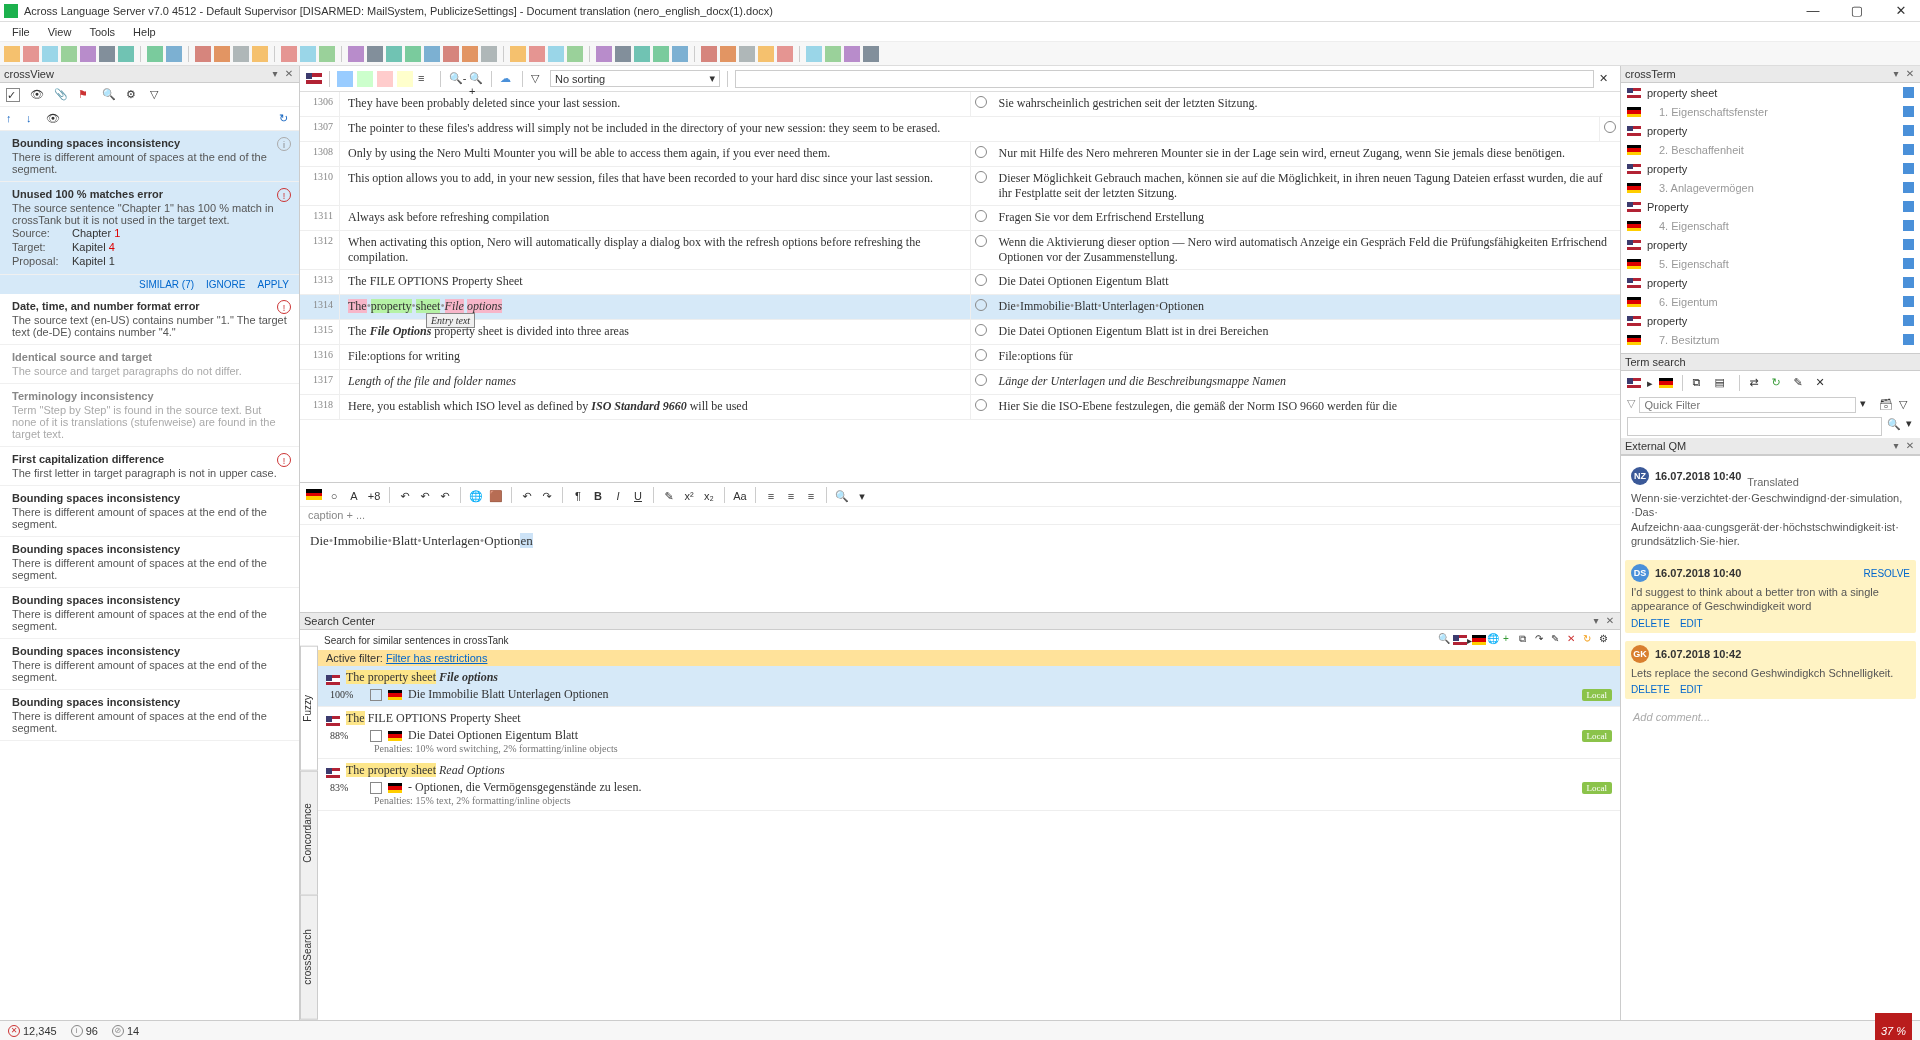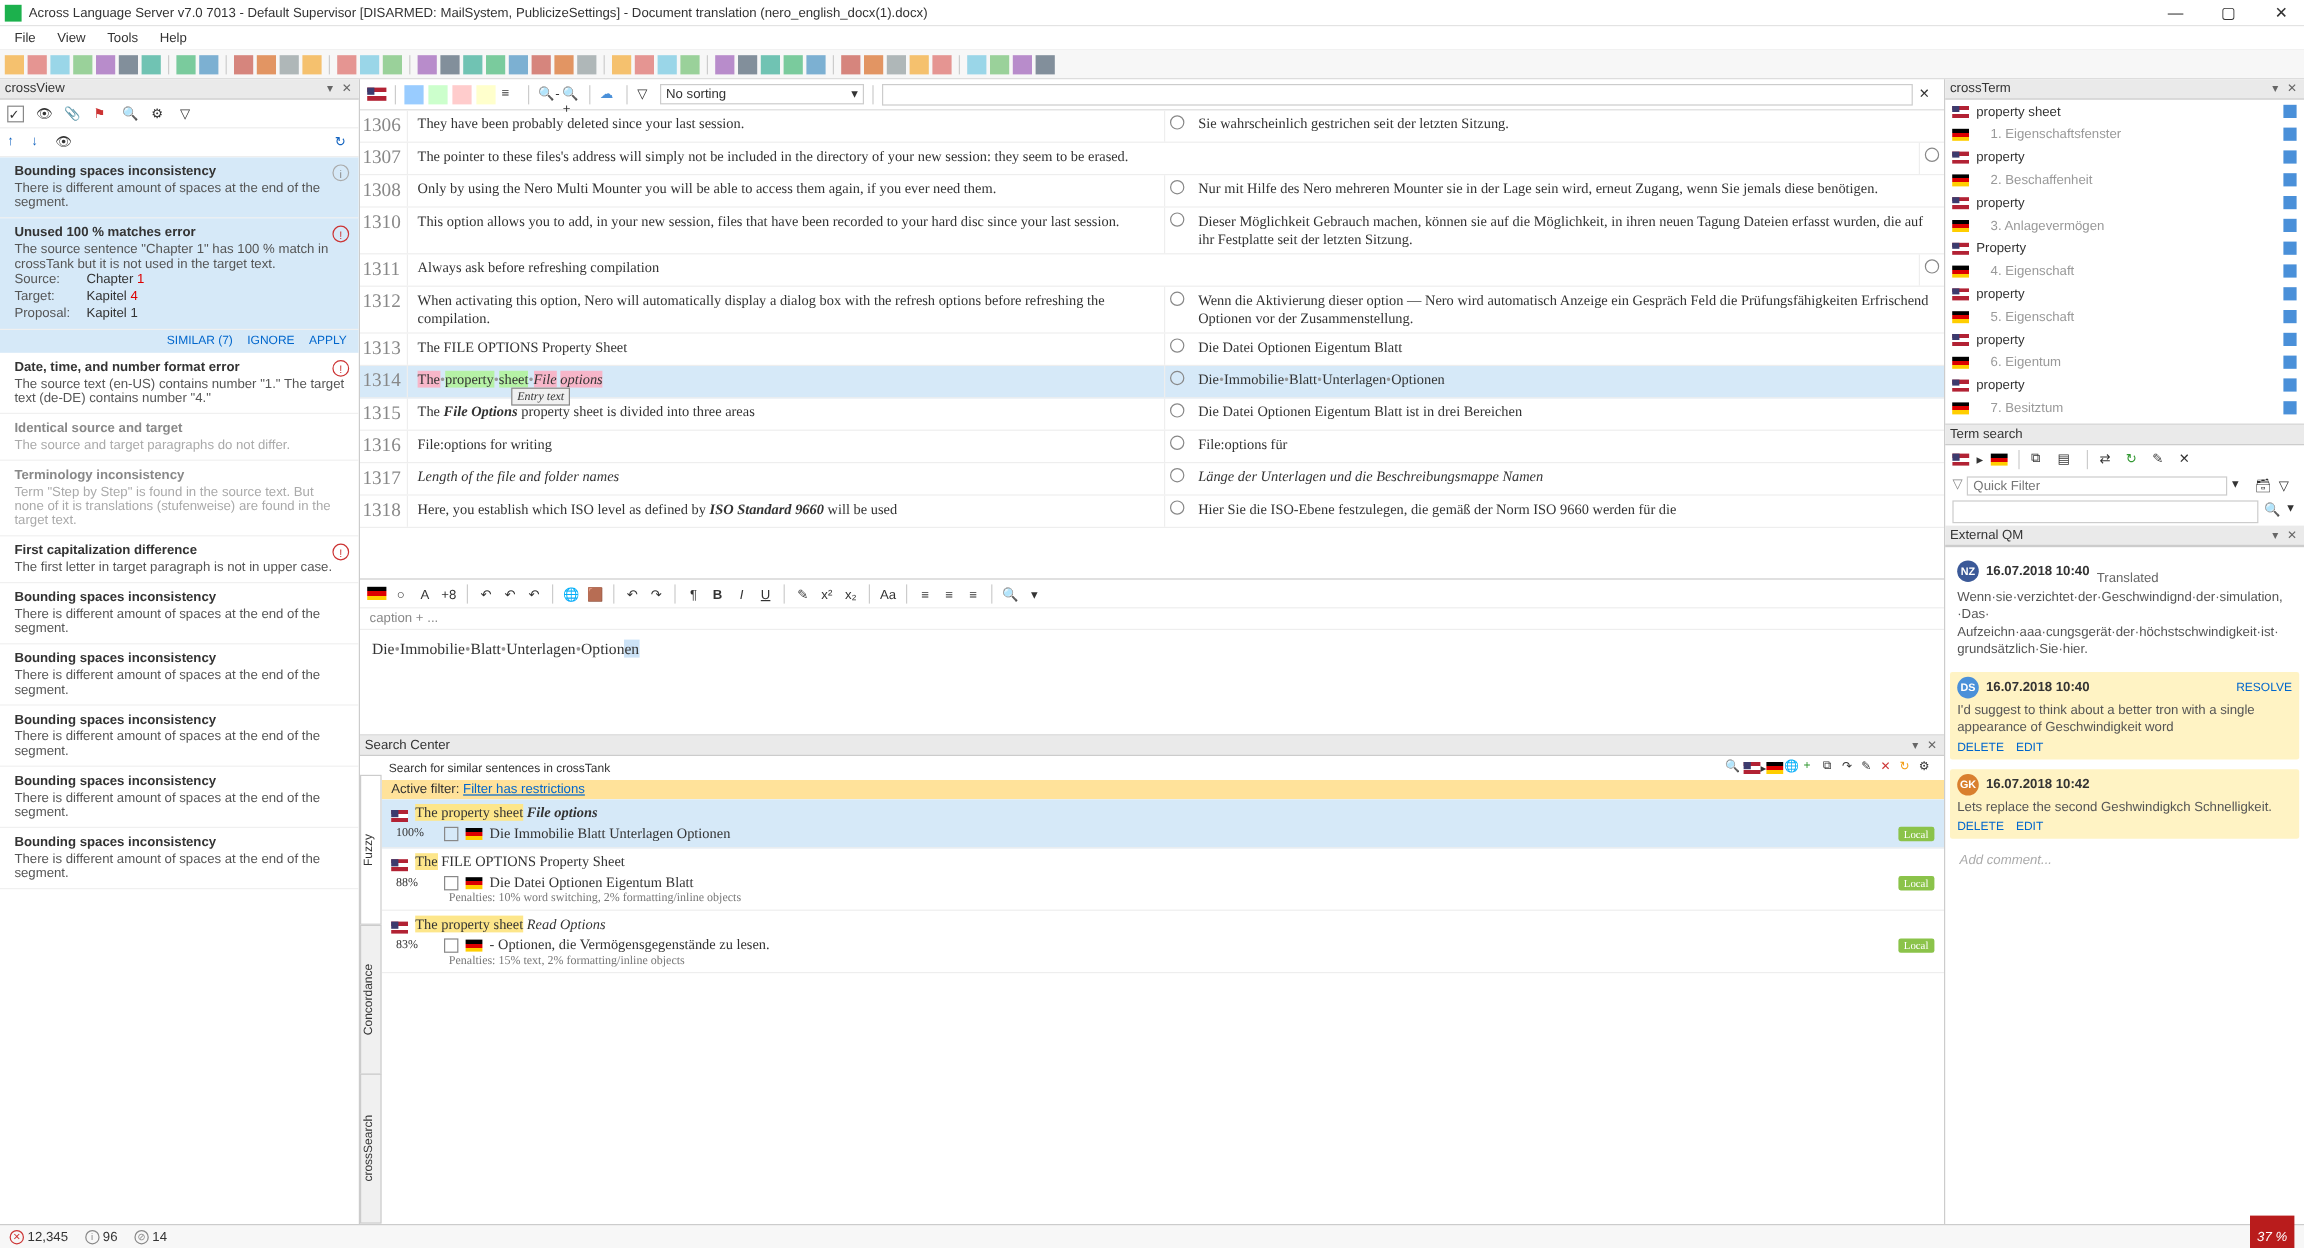--- a/index.html
+++ b/index.html
@@ -39,21 +39,21 @@
 .red-num { color: #d00; }
 
 .mid-panel { flex: 1; display: flex; flex-direction: column; }
 .mid-toolbar { display: flex; align-items: center; height: 26px; border-bottom: 1px solid #ddd; padding: 2px 6px; gap: 4px; }
 .mid-toolbar .flag { width: 16px; height: 11px; }
 .mid-toolbar .sort { display: flex; align-items: center; gap: 4px; border: 1px solid #ccc; padding: 1px 4px; font-size: 11px; width: 170px; }
 .mid-toolbar .search-in { flex: 1; border: 1px solid #ccc; height: 18px; padding: 0 4px; }
 .grid { flex: 1; overflow-y: auto; border-bottom: 1px solid #ccc; font-family: Georgia, serif; font-size: 12px; }
 .grid-row { display: flex; border-bottom: 1px solid #eee; }
 .grid-row.sel { background: #d6e9f8; }
-.grid-row .num { width: 40px; text-align: right; padding: 4px 6px 4px 2px; color: #888; font-size: 16px; font-family: "Segoe UI"; border-right: 1px solid #eee; }
+.grid-row .num { width: 40px; text-align: right; padding: 4px 6px 4px 2px; color: #888; font-size: 10px; font-family: "Segoe UI"; border-right: 1px solid #eee; }
 .grid-row .src { flex: 1; padding: 4px 8px; border-right: 1px solid #eee; }
 .grid-row .ico-col { width: 20px; padding: 4px 2px; text-align: center; }
 .grid-row .tgt { flex: 1; padding: 4px 8px; }
 .gear { display: inline-block; width: 12px; height: 12px; border: 1px solid #888; border-radius: 50%; position: relative; }
 .hl-green { background: #b6f2a6; }
 .hl-pink { background: #f7b6c9; }
 .hl-yellow { background: #fde68a; }
 .italic { font-style: italic; }
 .bold { font-weight: bold; }
 .tooltip-box { position: absolute; background: #f0f0f0; border: 1px solid #888; padding: 1px 4px; font-size: 10px; font-family: "Segoe UI"; }
@@ -121,21 +121,21 @@
 .flag-us::before { content:''; position:absolute; left:0; top:0; width:40%; height:55%; background:#3c3b6e; }
 .flag-de { background: linear-gradient(to bottom, #000 0 33%, #dd0000 33% 66%, #ffce00 66%); }
 
 .small-ico { width: 14px; height: 14px; display: inline-block; cursor: pointer; }
 </style>
 </head>
 <body>
 
 <div class="titlebar">
   <div class="app-icon"></div>
-  <div class="title">Across Language Server v7.0 7013 - Default Supervisor [DISARMED: MailSystem, PublicizeSettings] - Document translation (nero_english_docx(1).docx)</div>
+  <div class="title">Across Language Server v7.0 4512 - Default Supervisor [DISARMED: MailSystem, PublicizeSettings] - Document translation (nero_english_docx(1).docx)</div>
   <div class="winbtns">
     <span>—</span>
     <span>▢</span>
     <span>✕</span>
   </div>
 </div>
 
 <div class="menubar" id="menubar">
     <span class="mi">File</span>
     <span class="mi">View</span>
@@ -334,20 +334,21 @@
         <div class="grid-row" style="position: relative;">
           <div class="num">1310</div>
           <div class="src">This option allows you to add, in your new session, files that have been recorded to your hard disc since your last session.</div>
           <div class="ico-col"><span class="gear"></span></div>
           <div class="tgt">Dieser Möglichkeit Gebrauch machen, können sie auf die Möglichkeit, in ihren neuen Tagung Dateien erfasst wurden, die auf ihr Festplatte seit der letzten Sitzung.</div>
         </div>
         <div class="grid-row" style="position: relative;">
           <div class="num">1311</div>
           <div class="src">Always ask before refreshing compilation</div>
           <div class="ico-col"><span class="gear"></span></div>
+          <div class="tgt">Fragen Sie vor dem Erfrischend Erstellung</div>
         </div>
         <div class="grid-row" style="position: relative;">
           <div class="num">1312</div>
           <div class="src">When activating this option, Nero will automatically display a dialog box with the refresh options before refreshing the compilation.</div>
           <div class="ico-col"><span class="gear"></span></div>
           <div class="tgt">Wenn die Aktivierung dieser option — Nero wird automatisch Anzeige ein Gespräch Feld die Prüfungsfähigkeiten Erfrischend Optionen vor der Zusammenstellung.</div>
         </div>
         <div class="grid-row" style="position: relative;">
           <div class="num">1313</div>
           <div class="src">The FILE OPTIONS Property Sheet</div>

